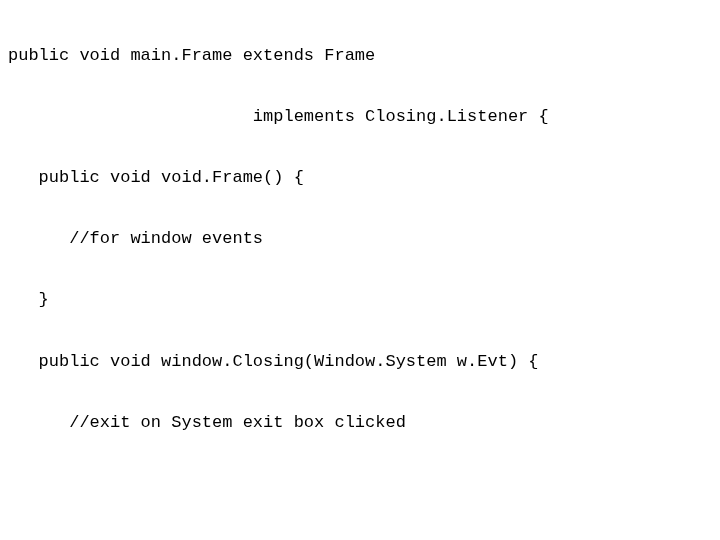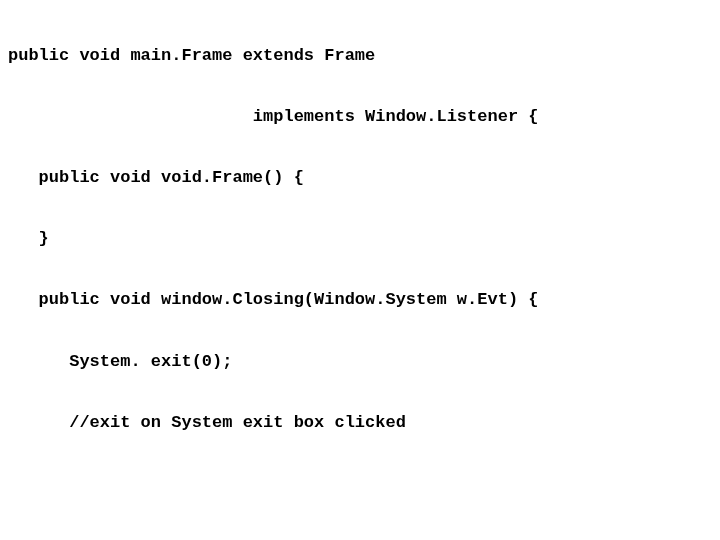--- a/index.html
+++ b/index.html
@@ -15,33 +15,32 @@
       font-size: 17px;
       line-height: 1.8;
       padding: 10px 8px;
       color: #000000;
     }
     .code-block {
       white-space: pre;
     }
     .line {
       display: block;
-      font-weight: bold;
     }
   </style>
 </head>
 <body>
 
 <div class="code-block">
 <span class="line">public void main.Frame extends Frame</span>
-<span class="line">                        implements Window.Listener {</span>
+<span class="line">                        implements Closing.Listener {</span>
 <span class="line">   public void void.Frame() {</span>
+<span class="line">      //for window events</span>
 <span class="line">   }</span>
 <span class="line">   public void window.Closing(Window.System w.Evt) {</span>
-<span class="line">      System. exit(0);</span>
 <span class="line">      //exit on System exit box clicked</span>
 
 
 
 
 
 
 
 
 </div>

